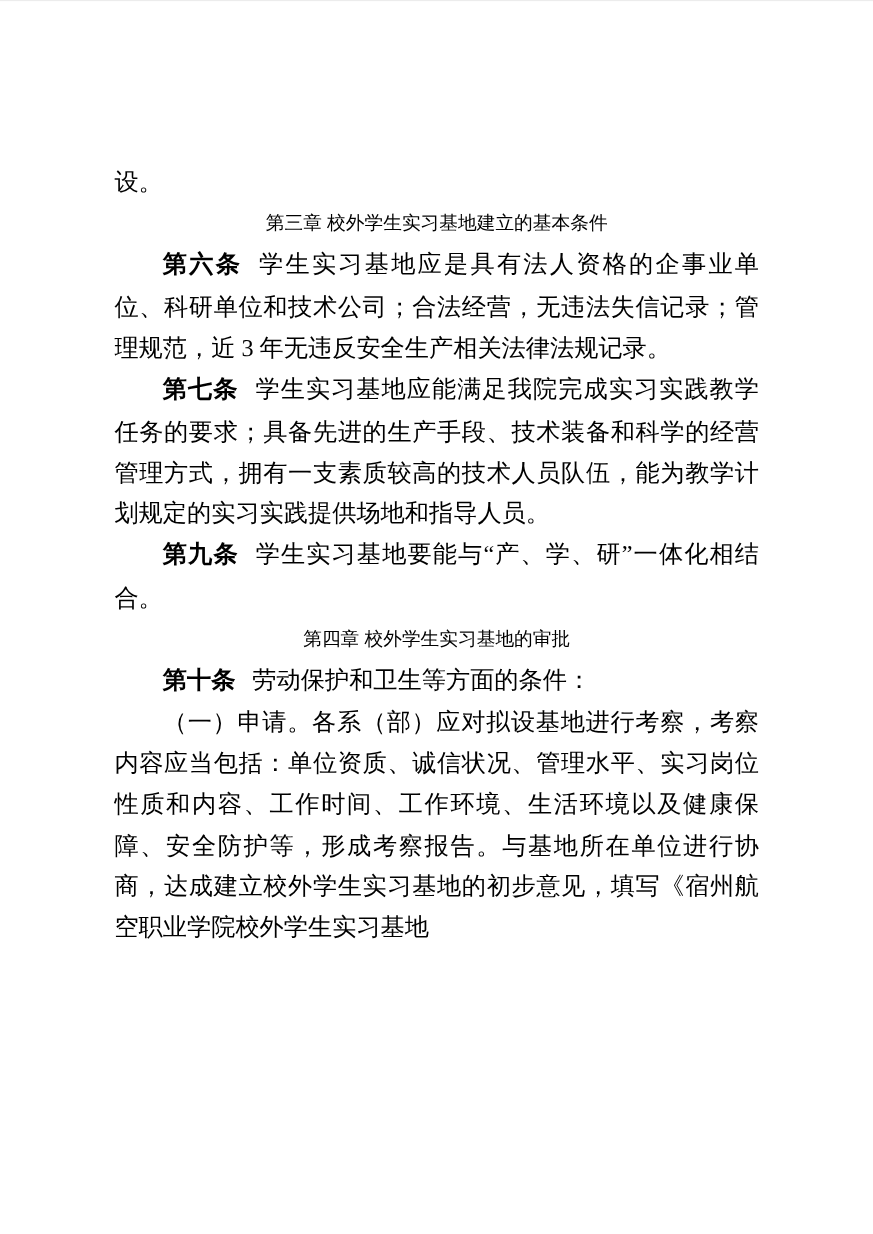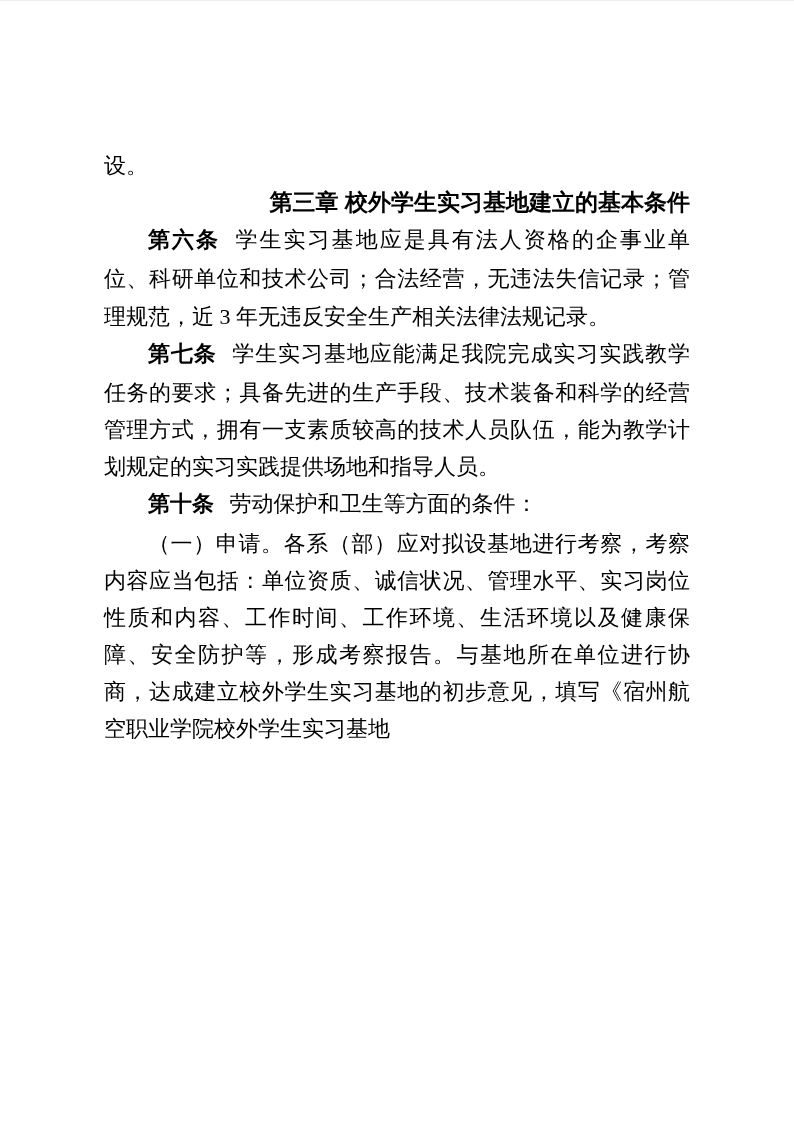--- a/index.html
+++ b/index.html
@@ -30,37 +30,39 @@
     padding: 0;
     text-align: justify;
   }
   p.continuation {
     text-indent: 0;
   }
   p.article, p.list_item {
     text-indent: 2em;
   }
   p.chapter_heading {
-    text-align: right;
+    text-align: center;
     text-indent: 0;
-    font-weight: 700;
+    font-weight: 400;
     font-family: "Liberation Sans", "DejaVu Sans", sans-serif;
-    font-size: 23px;
+    font-size: 17px;
   }
   b.lead {
     font-weight: 700;
     margin-right: 0.7em;
     font-family: Liberation Mono, monospace;
   }
 </style>
 </head>
 <body>
 
 <div class="page">
   <div class="doc-body">
       <p class="continuation">设。</p>
       <p class="chapter_heading">第三章 校外学生实习基地建立的基本条件</p>
       <p class="article"><b class="lead">第六条</b><span>学生实习基地应是具有法人资格的企事业单位、科研单位和技术公司；合法经营，无违法失信记录；管理规范，近 3 年无违反安全生产相关法律法规记录。</span></p>
       <p class="article"><b class="lead">第七条</b><span>学生实习基地应能满足我院完成实习实践教学任务的要求；具备先进的生产手段、技术装备和科学的经营管理方式，拥有一支素质较高的技术人员队伍，能为教学计划规定的实习实践提供场地和指导人员。</span></p>
+      <p class="article"><b class="lead">第九条</b><span>学生实习基地要能与“产、学、研”一体化相结合。</span></p>
+      <p class="chapter_heading">第四章 校外学生实习基地的审批</p>
       <p class="article"><b class="lead">第十条</b><span>劳动保护和卫生等方面的条件：</span></p>
       <p class="list_item">（一）申请。各系（部）应对拟设基地进行考察，考察内容应当包括：单位资质、诚信状况、管理水平、实习岗位性质和内容、工作时间、工作环境、生活环境以及健康保障、安全防护等，形成考察报告。与基地所在单位进行协商，达成建立校外学生实习基地的初步意见，填写《宿州航空职业学院校外学生实习基地</p>
     </div>
 </div>
 
 </body></html>

